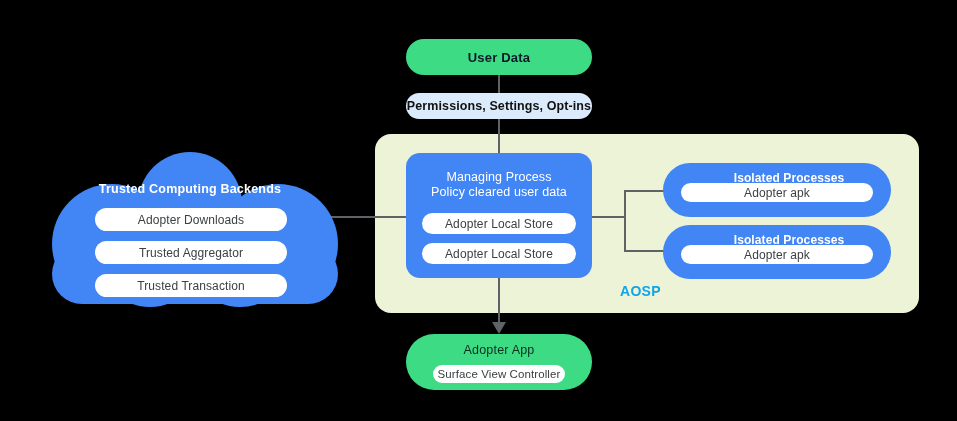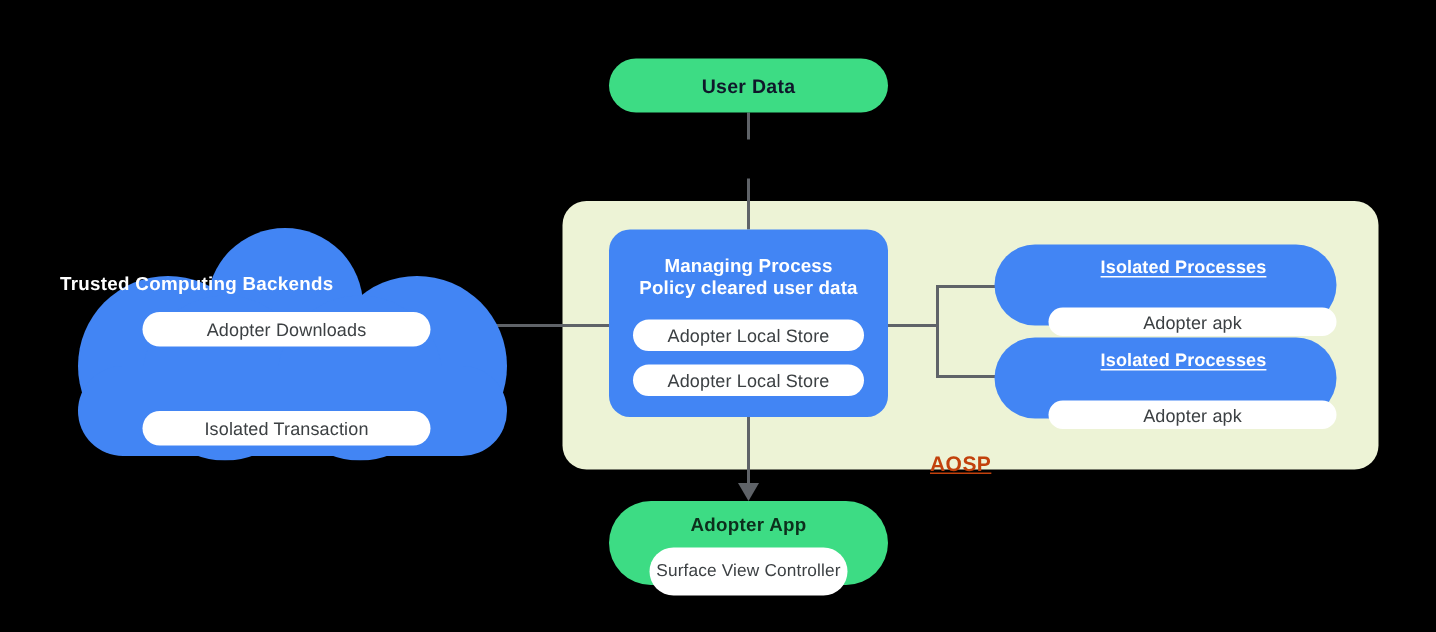--- a/index.html
+++ b/index.html
@@ -41,26 +41,25 @@
     left: 375px;
     top: 134px;
     width: 544px;
     height: 179px;
     background: #EDF3D6;
     border-radius: 16px;
   }
   #aosp-label {
     position: absolute;
     left: 620px;
-    top: 301px;
+    top: 283px;
     font-size: 14px;
     font-weight: 700;
-    color: #c2410c;
+    color: #0ea5e9;
     letter-spacing: 0.3px;
-    text-decoration: underline;
   }
 
   
   #user-data {
     left: 406px;
     top: 39px;
     width: 186px;
     height: 36px;
     background: #3DDC84;
     border-radius: 999px;
@@ -100,21 +99,21 @@
     border-radius: 14px;
   }
   #managing-title {
     position: absolute;
     top: 17px;
     left: 0;
     width: 100%;
     text-align: center;
     color: #ffffff;
     font-size: 12.5px;
-    font-weight: 700;
+    font-weight: 400;
     line-height: 15px;
     letter-spacing: 0.1px;
     white-space: pre-line;
   }
   #mp-store-1 { left: 16px; top: 60px;  width: 154px; height: 21px; font-size: 12px; }
   #mp-store-2 { left: 16px; top: 90px;  width: 154px; height: 21px; font-size: 12px; }
 
   
   .isolated {
     background: #4285F4;
@@ -133,68 +132,68 @@
     text-align: center;
     color: #ffffff;
     font-size: 12px;
     font-weight: 700;
     text-decoration: underline;
     text-underline-offset: 2px;
     letter-spacing: 0.1px;
   }
   .isolated-apk {
     left: 18px;
-    top: 42px;
+    top: 20px;
     width: 192px;
     height: 19px;
     font-size: 12px;
-    margin-left: 18px;
   }
 
   
   #adopter-app {
     left: 406px;
     top: 334px;
     width: 186px;
     height: 56px;
     background: #3DDC84;
     border-radius: 999px;
   }
   #adopter-app-title {
     position: absolute;
     top: 9px;
     left: 0;
     width: 100%;
     text-align: center;
     color: #0c2f1c;
     font-size: 12.5px;
-    font-weight: 700;
+    font-weight: 400;
     letter-spacing: 0.2px;
   }
   #surface-view {
     left: 27px;
     top: 31px;
     width: 132px;
-    height: 32px;
+    height: 18px;
     font-size: 11.5px;
   }
 
   
   #cloud-wrap {
     left: 40px;
     top: 152px;
     width: 310px;
     height: 155px;
   }
   #cloud-wrap svg { display: block; }
   #cloud-title {
     position: absolute;
     top: 30px;
     left: 0;
     width: 300px;
+    text-align: center;
     color: #ffffff;
     font-size: 12.5px;
     font-weight: 700;
     letter-spacing: 0.2px;
   }
   .cloud-pill {
     left: 55px;
     width: 192px;
     height: 23px;
     font-size: 12px;
@@ -248,20 +247,23 @@
   <div id="arrow-mp-app"></div>
   <div class="conn" id="c-branch-stem"></div>
   <div class="conn" id="c-branch-vert"></div>
   <div class="conn" id="c-branch-top"></div>
   <div class="conn" id="c-branch-bot"></div>
 
   <div class="node" id="user-data">
     <span>User Data</span>
   </div>
 
+  <div class="node" id="permissions">
+    <span>Permissions,  Settings, Opt-ins</span>
+  </div>
 
   <div class="node" id="managing-process">
     <div id="managing-title">Managing Process
 Policy cleared user data</div>
     <div class="pill" id="mp-store-1">Adopter Local Store</div>
     <div class="pill" id="mp-store-2">Adopter Local Store</div>
   </div>
 
   <div class="node isolated" id="isolated-1">
     <div class="isolated-title">Isolated Processes</div>
@@ -284,16 +286,17 @@
         <circle cx="150" cy="52" r="52"></circle>
         <circle cx="72" cy="92" r="60"></circle>
         <circle cx="238" cy="92" r="60"></circle>
         <circle cx="110" cy="100" r="55"></circle>
         <circle cx="200" cy="100" r="55"></circle>
         <rect x="12" y="92" width="286" height="60" rx="30"></rect>
       </g>
     </svg>
     <div id="cloud-title">Trusted Computing Backends</div>
     <div class="pill cloud-pill" id="cloud-pill-1">Adopter Downloads</div>
-    <div class="pill cloud-pill" id="cloud-pill-3">Isolated Transaction</div>
+    <div class="pill cloud-pill" id="cloud-pill-2">Trusted Aggregator</div>
+    <div class="pill cloud-pill" id="cloud-pill-3">Trusted Transaction</div>
   </div>
 
 </div>
 
 </body></html>

